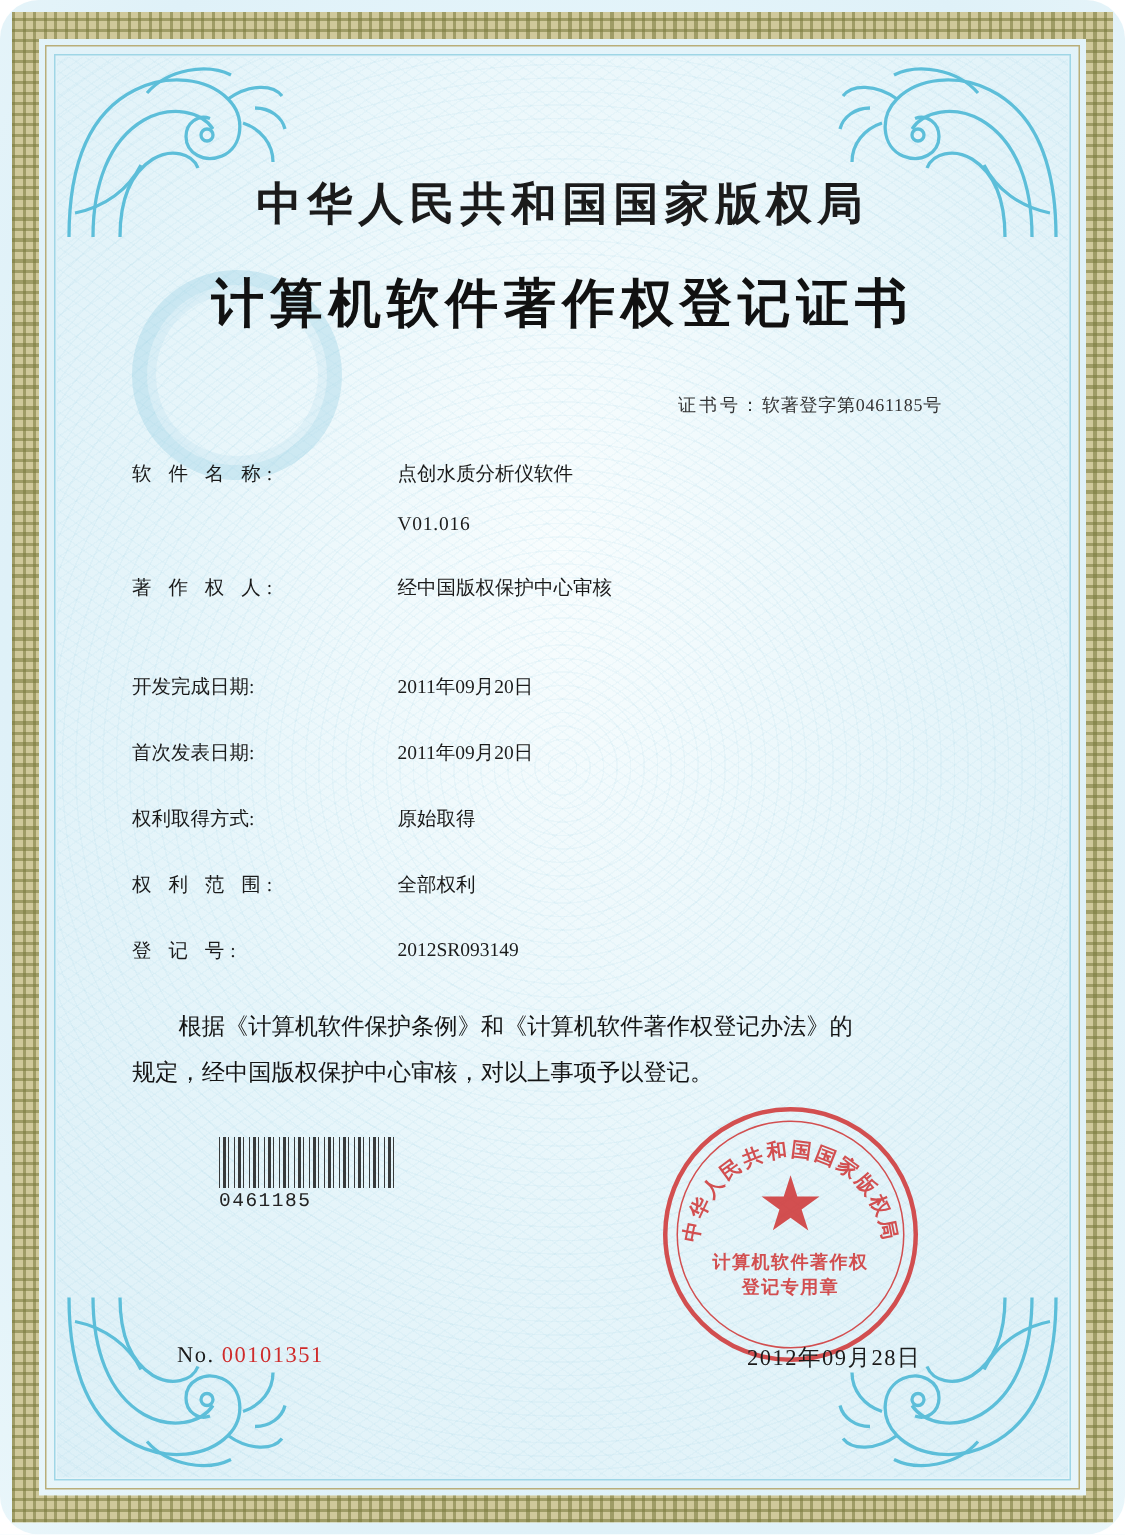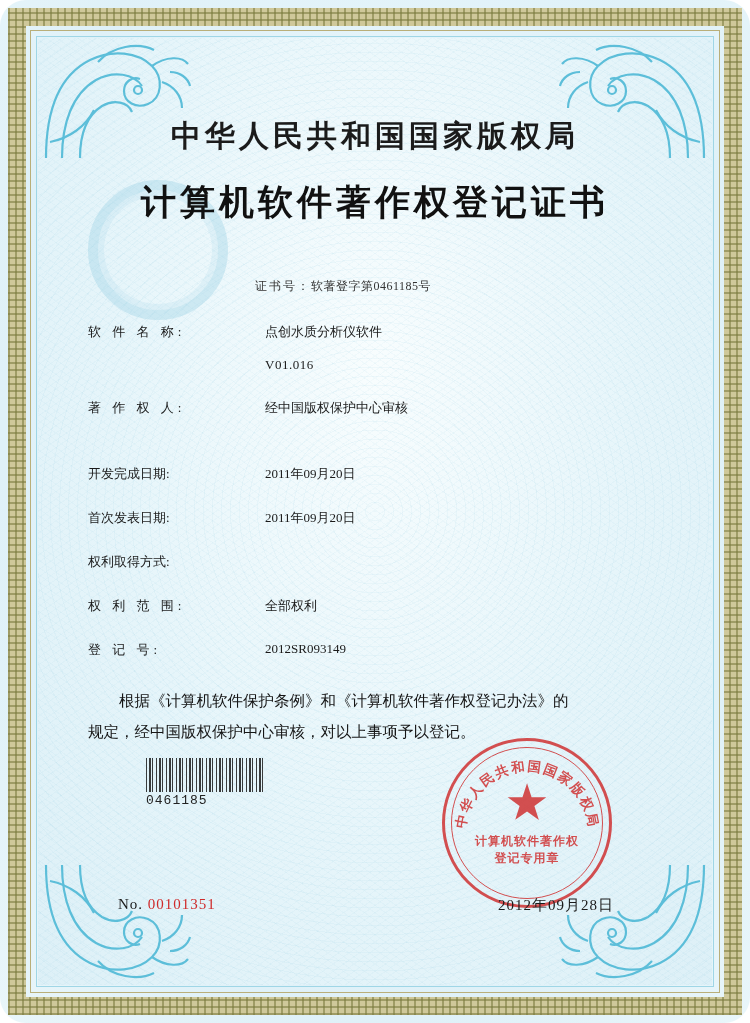--- a/index.html
+++ b/index.html
@@ -105,22 +105,22 @@
   .title-2 {
     text-align: center;
     font-size: 35px;
     letter-spacing: 4px;
     color: #111111;
     margin-top: 22px;
     font-weight: 700;
     font-family: "DejaVu Serif", "Liberation Serif", serif;
   }
   .cert-no {
-    margin-top: 52px;
-    text-align: center;
+    margin-top: 36px;
+    text-align: right;
     padding-right: 64px;
     font-size: 12px;
     color: #333;
     letter-spacing: .5px;
   }
   .cert-no .label { letter-spacing: 2px; }
   .fields {
     margin-top: 28px;
     padding-left: 30px;
   }
@@ -353,20 +353,21 @@
         <div class="field-value">2011年09月20日</div>
       </div>
 
       <div class="field-row">
         <div class="field-label tight">首次发表日期:</div>
         <div class="field-value">2011年09月20日</div>
       </div>
 
       <div class="field-row">
         <div class="field-label tight">权利取得方式:</div>
+        <div class="field-value">原始取得</div>
       </div>
 
       <div class="field-row">
         <div class="field-label">权 利 范 围:</div>
         <div class="field-value">全部权利</div>
       </div>
 
       <div class="field-row">
         <div class="field-label">登 记 号:</div>
         <div class="field-value">2012SR093149</div>

